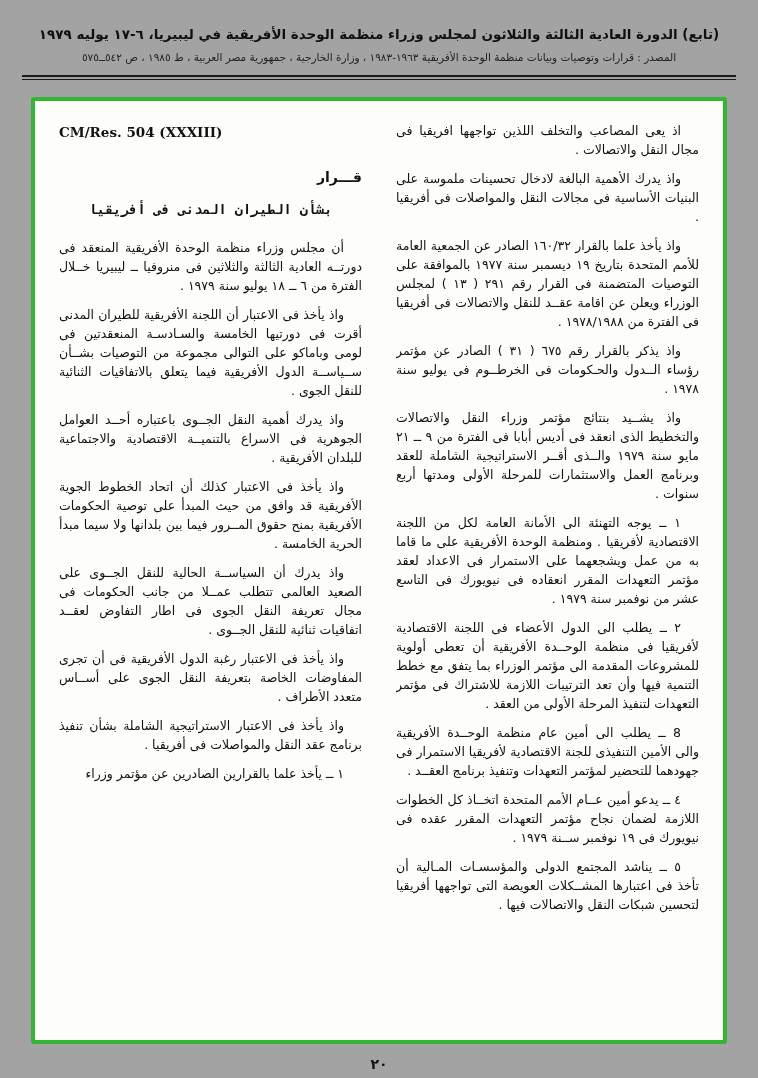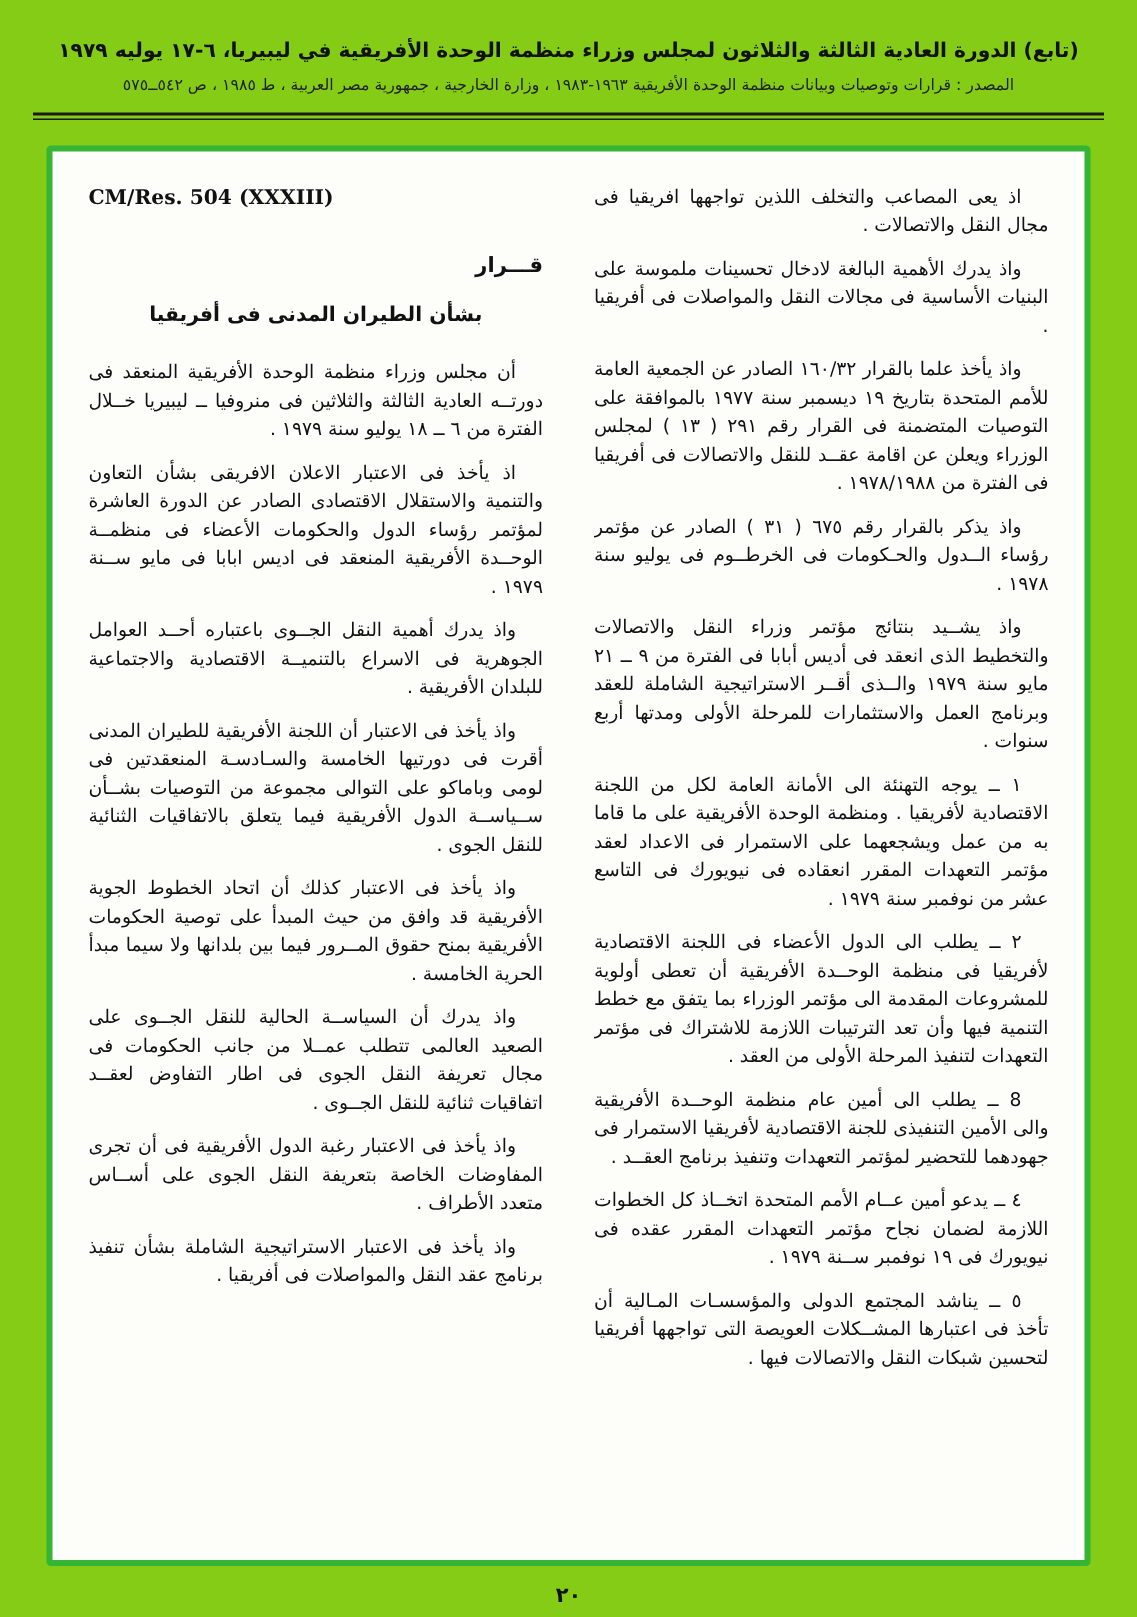--- a/index.html
+++ b/index.html
@@ -4,21 +4,21 @@
 <style>
   * { margin: 0; padding: 0; box-sizing: border-box; }
   html, body { background: #e9e9e9; }
   body { font-family: "DejaVu Sans", sans-serif; }
 
   .page {
     position: relative;
     width: 758px;
     height: 1078px;
     margin: 0 auto;
-    background: #84cc16;
+    background: #a3a3a3;
     color: #111;
     overflow: hidden;
   }
 
   
   .page-header {
     padding: 26px 24px 6px 24px;
     text-align: center;
     direction: rtl;
   }
@@ -85,20 +85,21 @@
     font-weight: bold;
     font-size: 14px;
     letter-spacing: 2px;
     margin-bottom: 14px;
   }
   .res-subtitle {
     text-align: center;
     font-weight: bold;
     font-size: 13.5px;
     margin-bottom: 18px;
+    font-family: Liberation Mono, monospace;
   }
 
   
   .page-number {
     position: absolute;
     bottom: 6px;
     left: 0;
     right: 0;
     text-align: center;
     font-weight: bold;
@@ -132,27 +133,27 @@
           <div class="para">٤ ــ يدعو أمين عــام الأمم المتحدة اتخــاذ كل الخطوات اللازمة لضمان نجاح مؤتمر التعهدات المقرر عقده فى نيويورك فى ١٩ نوفمبر ســنة ١٩٧٩ .</div>
           <div class="para">٥ ــ يناشد المجتمع الدولى والمؤسسـات المـالية أن تأخذ فى اعتبارها المشــكلات العويصة التى تواجهها أفريقيا لتحسين شبكات النقل والاتصالات فيها .</div>
         </div>
 
       <div class="col">
         <div class="refcode">CM/Res. 504 (XXXIII)</div>
         <div class="res-title">قـــرار</div>
         <div class="res-subtitle">بشأن الطيران المدنى فى أفريقيا</div>
         <div>
             <div class="para">أن مجلس وزراء منظمة الوحدة الأفريقية المنعقد فى دورتــه العادية الثالثة والثلاثين فى منروفيا ــ ليبيريا خــلال الفترة من ٦ ــ ١٨ يوليو سنة ١٩٧٩ .</div>
-            <div class="para">اذ يأخذ فى الاعتبار الاعلان الافريقى بشأن التعاون والتنمية والاستقلال الاقتصادى الصادر عن الدورة العاشرة لمؤتمر رؤساء الدول والحكومات الأعضاء فى منظمــة الوحــدة الأفريقية المنعقد فى اديس ابابا فى مايو ســنة ١٩٧٩ .</div>
+            <div class="para">واذ يأخذ فى الاعتبار أن اللجنة الأفريقية للطيران المدنى أقرت فى دورتيها الخامسة والسـادسـة المنعقدتين فى لومى وباماكو على التوالى مجموعة من التوصيات بشــأن ســياســة الدول الأفريقية فيما يتعلق بالاتفاقيات الثنائية للنقل الجوى .</div>
             <div class="para">واذ يدرك أهمية النقل الجــوى باعتباره أحــد العوامل الجوهرية فى الاسراع بالتنميــة الاقتصادية والاجتماعية للبلدان الأفريقية .</div>
-            <div class="para">واذ يأخذ فى الاعتبار أن اللجنة الأفريقية للطيران المدنى أقرت فى دورتيها الخامسة والسـادسـة المنعقدتين فى لومى وباماكو على التوالى مجموعة من التوصيات بشــأن ســياســة الدول الأفريقية فيما يتعلق بالاتفاقيات الثنائية للنقل الجوى .</div>
             <div class="para">واذ يأخذ فى الاعتبار كذلك أن اتحاد الخطوط الجوية الأفريقية قد وافق من حيث المبدأ على توصية الحكومات الأفريقية بمنح حقوق المــرور فيما بين بلدانها ولا سيما مبدأ الحرية الخامسة .</div>
             <div class="para">واذ يدرك أن السياســة الحالية للنقل الجــوى على الصعيد العالمى تتطلب عمــلا من جانب الحكومات فى مجال تعريفة النقل الجوى فى اطار التفاوض لعقــد اتفاقيات ثنائية للنقل الجــوى .</div>
             <div class="para">واذ يأخذ فى الاعتبار رغبة الدول الأفريقية فى أن تجرى المفاوضات الخاصة بتعريفة النقل الجوى على أســاس متعدد الأطراف .</div>
             <div class="para">واذ يأخذ فى الاعتبار الاستراتيجية الشاملة بشأن تنفيذ برنامج عقد النقل والمواصلات فى أفريقيا .</div>
+            <div class="para">١ ــ يأخذ علما بالقرارين الصادرين عن مؤتمر وزراء</div>
           </div>
       </div>
 
     </div>
   </div>
 
   <div class="page-number">٢٠</div>
 
 </div>
 

